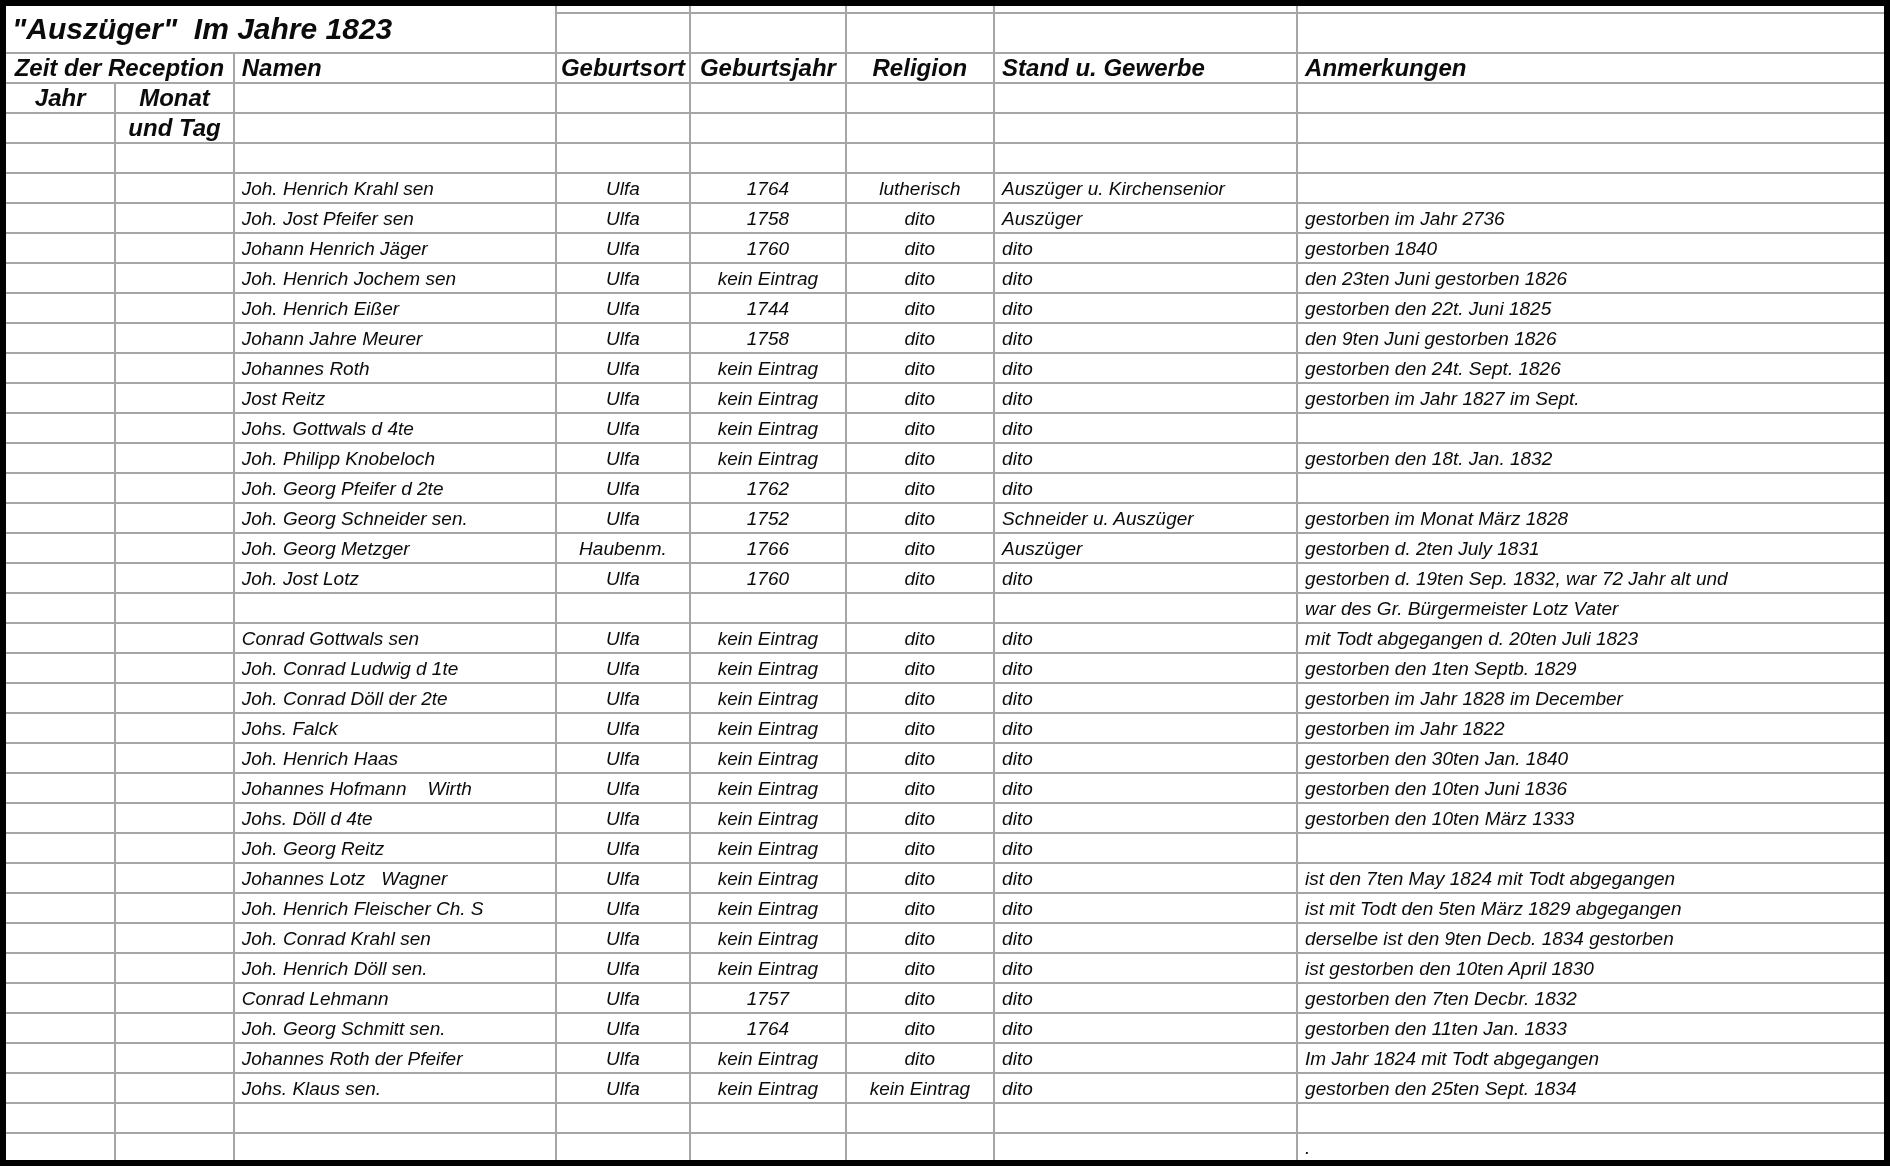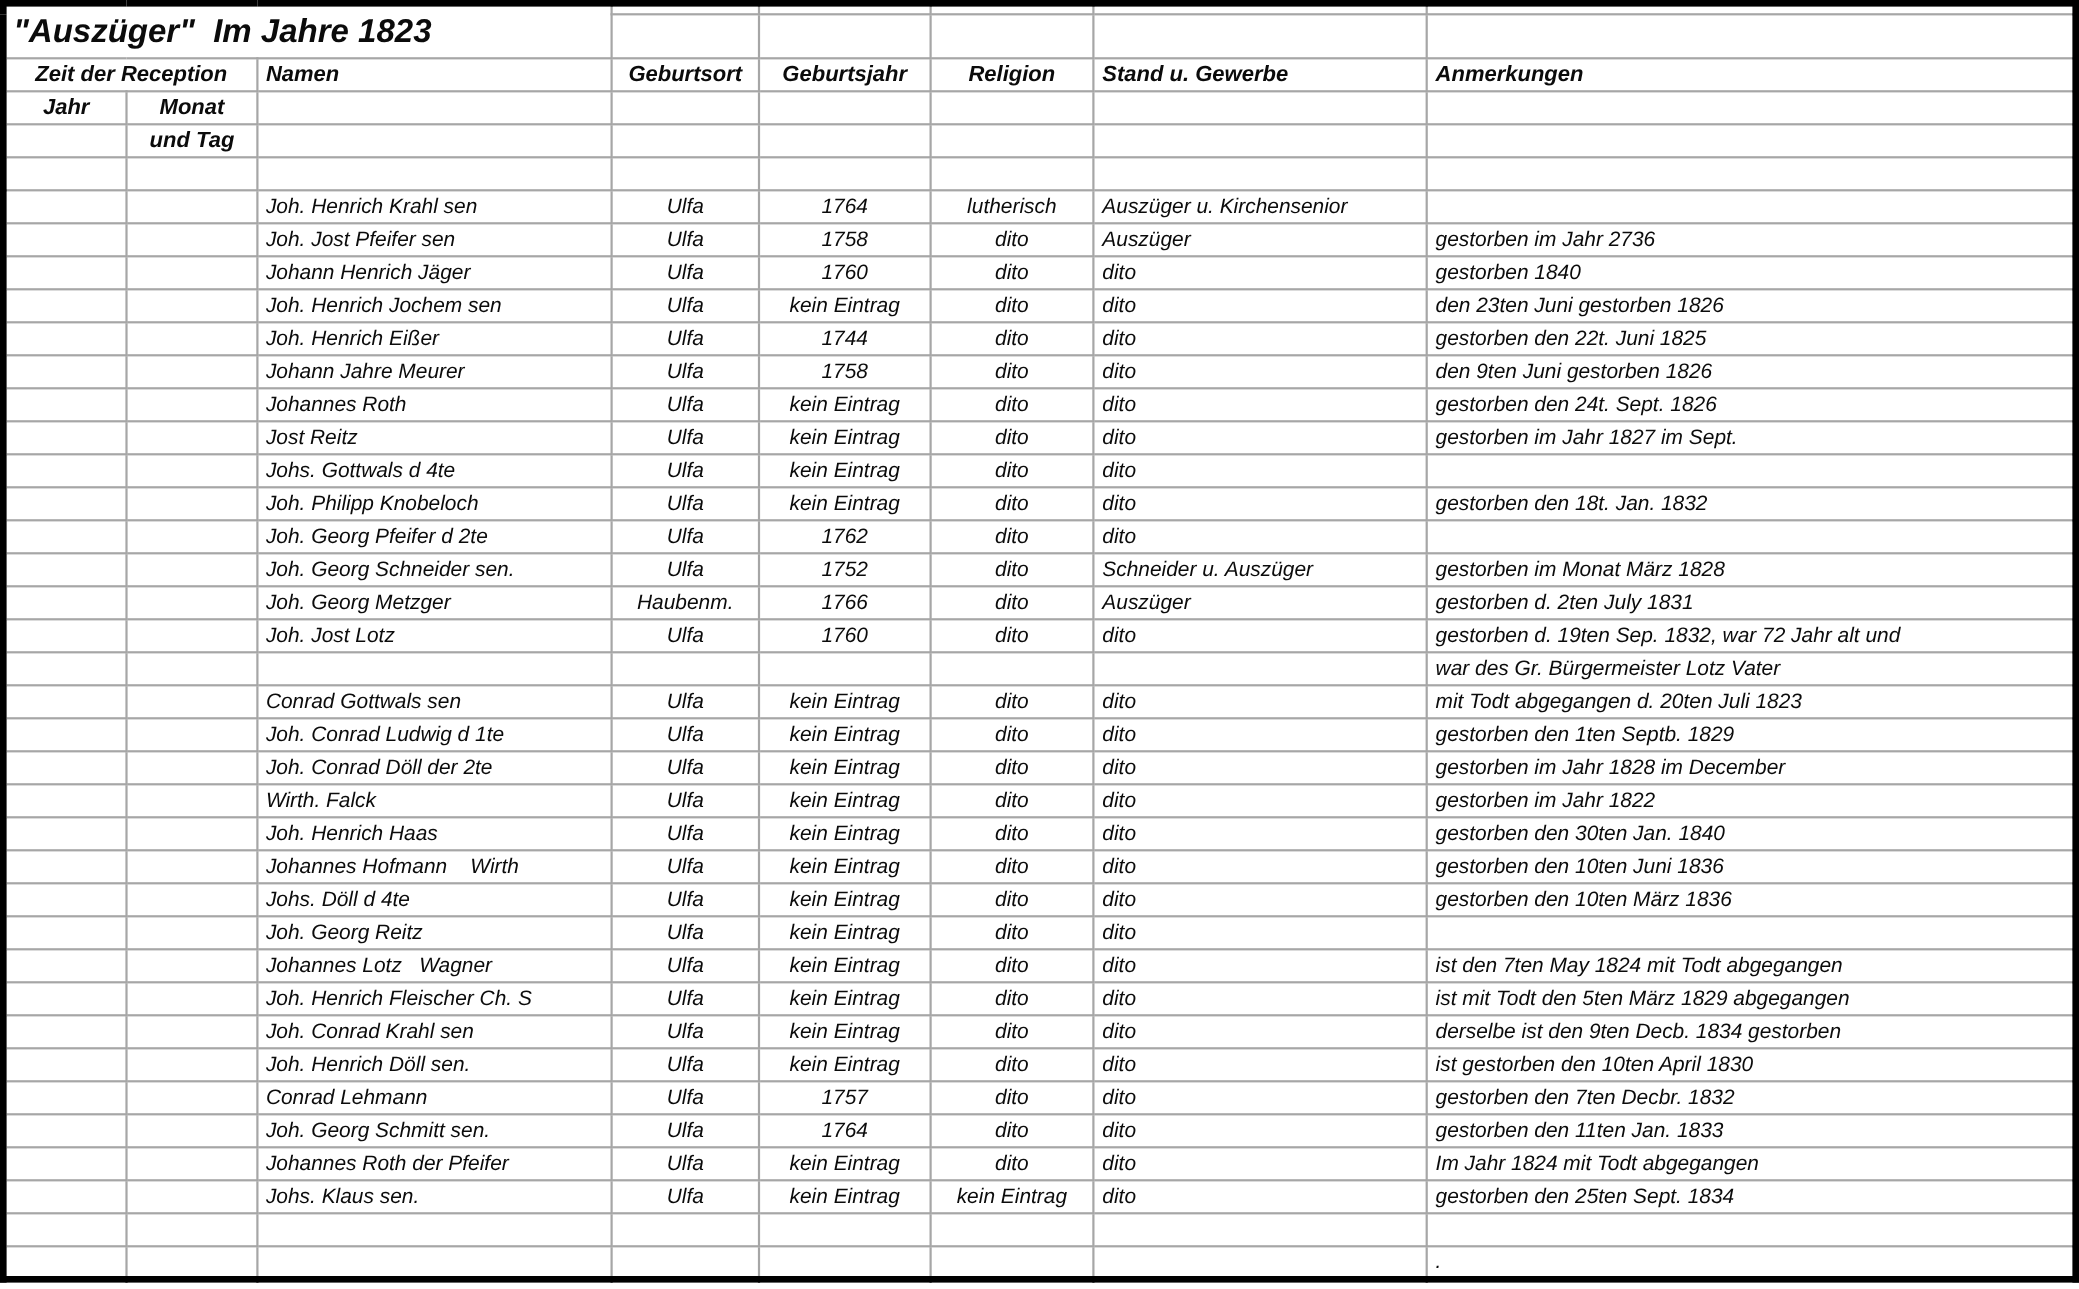--- a/index.html
+++ b/index.html
@@ -14,21 +14,21 @@
     color:#0b0b0b;
     white-space:pre;
     overflow:hidden;
     padding:0;
     vertical-align:middle;
   }
   .l{text-align:left;padding-left:7px;}
   .c{text-align:center;}
   .r-sliver{height:10px;}
   .r-title{height:40px;}
-  .r-head td{font-weight:bold;font-size:20px;}
+  .r-head td{font-weight:bold;font-size:24px;}
   .r-head,.r-body{height:30px;}
   .title-cell{
     font-weight:bold;
     font-size:30px;
     text-align:left;
     padding-left:6px;
     vertical-align:middle;
   }
 </style>
 </head>
@@ -285,21 +285,21 @@
           <td class="l">Joh. Conrad Döll der 2te</td>
           <td class="c">Ulfa</td>
           <td class="c">kein Eintrag</td>
           <td class="c">dito</td>
           <td class="l">dito</td>
           <td class="l">gestorben im Jahr 1828 im December</td>
         </tr>
         <tr class="r-body">
           <td class="c"></td>
           <td class="c"></td>
-          <td class="l">Wirth. Falck</td>
+          <td class="l">Johs. Falck</td>
           <td class="c">Ulfa</td>
           <td class="c">kein Eintrag</td>
           <td class="c">dito</td>
           <td class="l">dito</td>
           <td class="l">gestorben im Jahr 1822</td>
         </tr>
         <tr class="r-body">
           <td class="c"></td>
           <td class="c"></td>
           <td class="l">Joh. Henrich Haas</td>
@@ -320,21 +320,21 @@
           <td class="l">gestorben den 10ten Juni 1836</td>
         </tr>
         <tr class="r-body">
           <td class="c"></td>
           <td class="c"></td>
           <td class="l">Johs. Döll d 4te</td>
           <td class="c">Ulfa</td>
           <td class="c">kein Eintrag</td>
           <td class="c">dito</td>
           <td class="l">dito</td>
-          <td class="l">gestorben den 10ten März 1836</td>
+          <td class="l">gestorben den 10ten März 1333</td>
         </tr>
         <tr class="r-body">
           <td class="c"></td>
           <td class="c"></td>
           <td class="l">Joh. Georg Reitz</td>
           <td class="c">Ulfa</td>
           <td class="c">kein Eintrag</td>
           <td class="c">dito</td>
           <td class="l">dito</td>
           <td class="l"></td>

